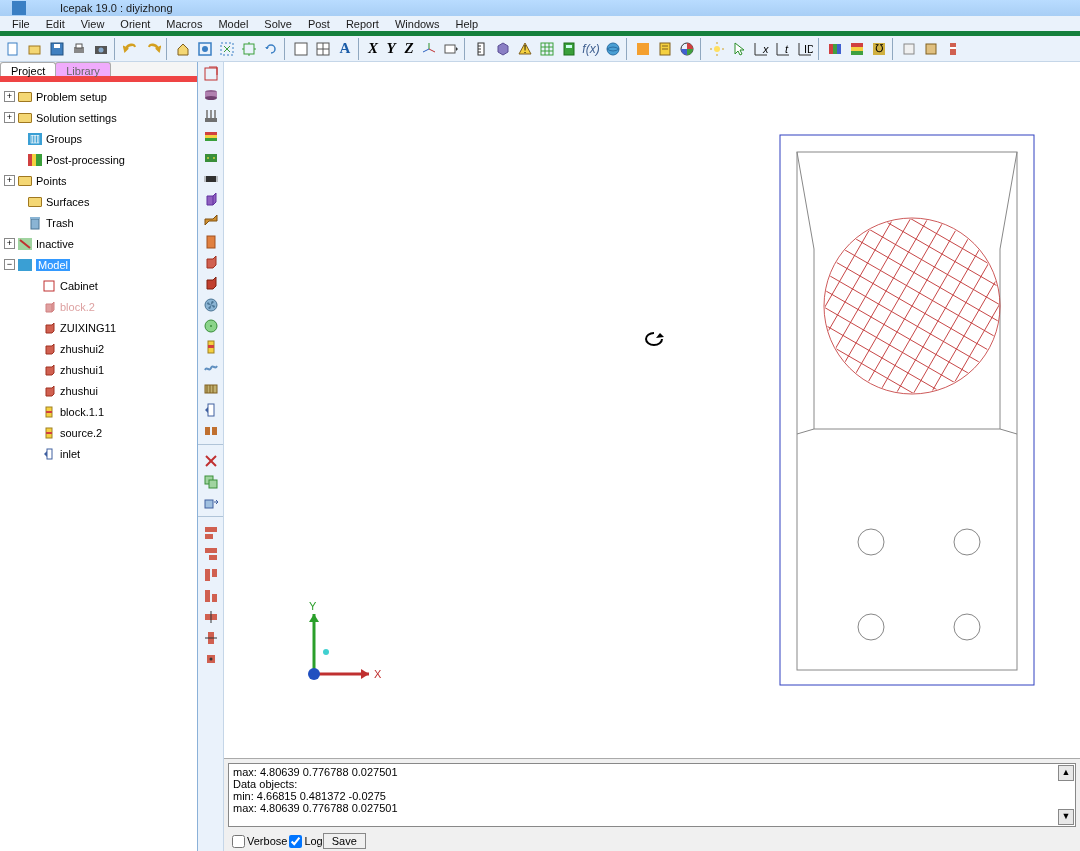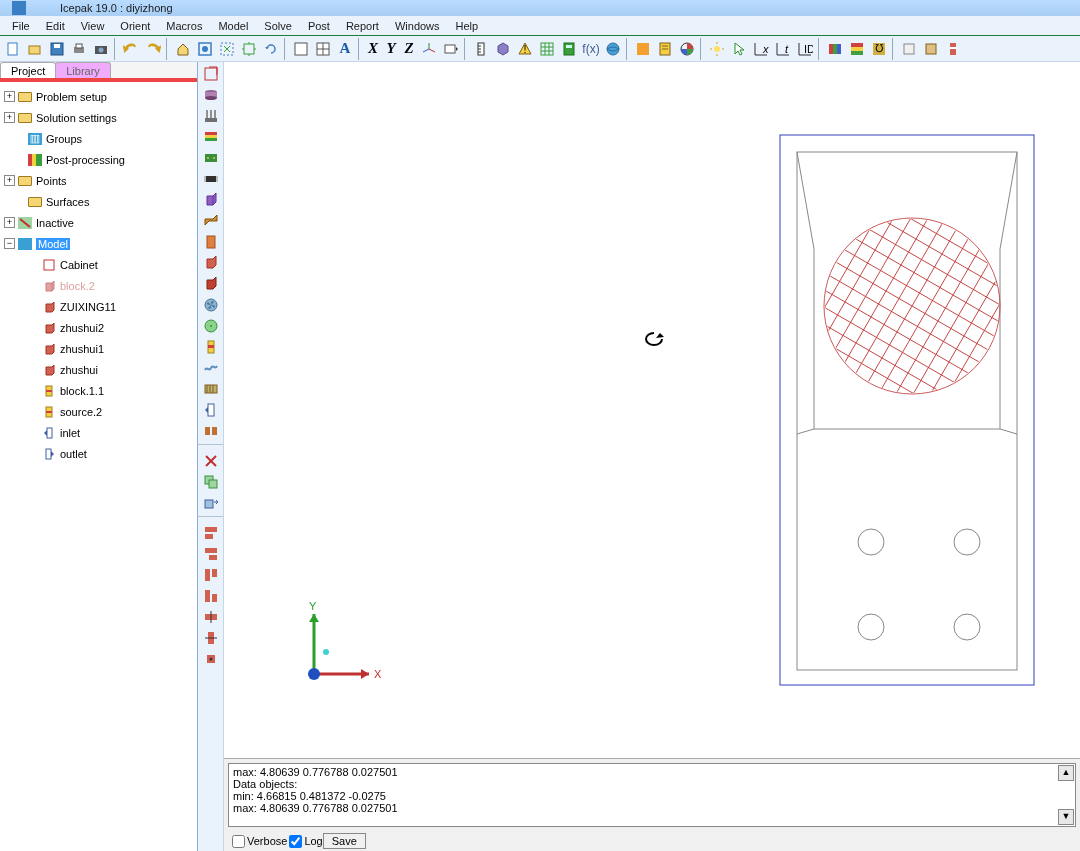--- a/index.html
+++ b/index.html
@@ -2,34 +2,34 @@
 <html><head>
 <meta charset="utf-8">
 <style>
 * { box-sizing: border-box; margin: 0; padding: 0; font-family: Tahoma, Arial, sans-serif; font-size: 11px; }
 body { width: 1080px; height: 851px; background: #f0f0f0; overflow: hidden; position: relative; }
 
 .titlebar { height: 16px; background: linear-gradient(#b9dcff,#a8cef5); display: flex; align-items: center; padding: 0 12px; gap: 30px; }
 .titlebar .icon { width: 14px; height: 14px; background: #3a7fc4; margin-right: 4px; }
 .titlebar .title { color: #1a1a1a; }
 
-.menubar { height: 20px; background: #eaf2fb; display: flex; align-items: center; padding: 0 4px; border-bottom: 1px solid #15803d; }
+.menubar { height: 20px; background: #eaf2fb; display: flex; align-items: center; padding: 0 4px; border-bottom: 5px solid #15803d; }
 .menubar .menu-item { padding: 1px 8px; color: #1a1a1a; cursor: default; }
 
 .toolbar { height: 26px; background: #eaf2fb; display: flex; align-items: center; padding: 0 2px; border-bottom: 1px solid #c5d6e8; gap: 0px; overflow: hidden;}
 .toolbar .tb-sep { width: 4px; height: 22px; border-left: 1px solid #90a8c0; margin: 0 2px; }
 .toolbar .tb-btn { width: 22px; height: 22px; display: flex; align-items: center; justify-content: center; border: 1px solid transparent; border-radius: 2px; cursor: default;}
 .toolbar .tb-btn svg { width: 16px; height: 16px; }
 .toolbar .tb-txt { font-family: 'Times New Roman', serif; font-size: 15px; font-weight: bold; width: 18px; text-align:center; cursor:default;}
 .toolbar .tb-txt.italic { font-style: italic; }
 
 .main { position: absolute; top: 62px; left: 0; right: 0; bottom: 0; display: flex; }
 
 .left-panel { width: 198px; background: #fff; border-right: 1px solid #8bb1d8; display: flex; flex-direction: column; }
-.tabs { display: flex; height: 20px; background: #f5f5f5; border-bottom: 4px solid #ef4444; }
+.tabs { display: flex; height: 20px; background: #f5f5f5; border-bottom: 6px solid #ef4444; }
 .tab { padding: 2px 10px; border: 1px solid #aaa; border-bottom: none; background: #fff; border-radius: 3px 3px 0 0; margin-right: -1px; cursor: default;}
 .tab.inactive { background: #f0abfc; color: #666; }
 
 .tree { flex: 1; background: #fff; padding: 4px 2px; overflow: auto; }
 .tree-row { display: flex; align-items: center; height: 21px; padding-left: 2px; cursor: default; white-space: nowrap;}
 .tree-row .exp { width: 11px; height: 11px; border: 1px solid #888; display: inline-flex; align-items: center; justify-content: center; font-size: 9px; line-height: 1; margin-right: 2px; background:#fff;}
 .tree-row .noexp { width: 11px; display: inline-block; margin-right: 2px; }
 .tree-row .ic { width: 16px; height: 14px; margin-right: 3px; display:inline-flex; align-items:center; justify-content:center;}
 .tree-row.l1 { padding-left: 12px; }
 .tree-row.l2 { padding-left: 26px; }
@@ -207,21 +207,21 @@
         <line x1="2" y1="10" x2="14" y2="10" stroke="#3a9f3a"></line>
       </svg>
     </div>
   <div class="tb-btn">
       <svg viewBox="0 0 16 16">
         <rect x="3" y="2" width="10" height="12" fill="#3a9f3a" stroke="#1a6f1a"></rect>
         <rect x="5" y="4" width="6" height="3" fill="#cfe"></rect>
       </svg>
     </div>
   <div class="tb-btn">
-      <span style="color:#406090;font-size:12px;">f(x)</span>
+      <span style="font-style:italic;color:#406090;font-size:12px;">f(x)</span>
     </div>
   <div class="tb-btn">
       <svg viewBox="0 0 16 16">
         <circle cx="8" cy="8" r="6" fill="#4a9fd4" stroke="#2a6fa4"></circle>
         <path d="M2 8 Q8 4 14 8 Q8 12 2 8" fill="none" stroke="#2a6fa4"></path>
       </svg>
     </div>
   <div class="tb-sep"></div>
   <div class="tb-btn">
       <svg viewBox="0 0 16 16">
@@ -371,20 +371,30 @@
           </span>
           <span class="lbl">Points</span>
         </div>
       <div class="tree-row l1">
           <span class="noexp"></span>
           <span class="ic">
             <span class="ibox" style="width:14px;height:10px;background:#f4d774;border:1px solid #a07820;"></span>
           </span>
           <span class="lbl">Surfaces</span>
         </div>
+      <div class="tree-row l1">
+          <span class="noexp"></span>
+          <span class="ic">
+            <svg width="12" height="14">
+              <rect x="2" y="3" width="8" height="10" fill="#8ab4d4" stroke="#4a7494"></rect>
+              <rect x="1" y="1" width="10" height="2" fill="#8ab4d4"></rect>
+            </svg>
+          </span>
+          <span class="lbl">Trash</span>
+        </div>
       <div class="tree-row">
           <span class="exp">+</span>
           <span class="ic">
             <svg width="14" height="12">
               <rect width="14" height="12" fill="#a0d4a0"></rect>
               <line x1="2" y1="2" x2="12" y2="10" stroke="#c03030" stroke-width="2"></line>
             </svg>
           </span>
           <span class="lbl">Inactive</span>
         </div>
@@ -473,30 +483,20 @@
         </div>
       <div class="tree-row l2">
           <span class="noexp"></span>
           <span class="ic">
             <svg width="12" height="12">
               <rect x="4" y="1" width="5" height="10" fill="#fff" stroke="#4060a0"></rect>
               <path d="M1 6 L4 3 L4 9 Z" fill="#4060a0"></path>
             </svg>
           </span>
           <span class="lbl">inlet</span>
-        </div>
-      <div class="tree-row l2">
-          <span class="noexp"></span>
-          <span class="ic">
-            <svg width="12" height="12">
-              <rect x="3" y="1" width="5" height="10" fill="#fff" stroke="#4060a0"></rect>
-              <path d="M11 6 L8 3 L8 9 Z" fill="#4060a0"></path>
-            </svg>
-          </span>
-          <span class="lbl">outlet</span>
         </div>
     </div>
   </div>
 
   <div class="vtoolbar">
     <div class="vb">
         <svg width="16" height="16">
           <rect x="2" y="2" width="12" height="12" fill="none" stroke="#c03030"></rect>
           <path d="M6 1 L14 1 L14 9" fill="none" stroke="#c03030"></path>
         </svg>

